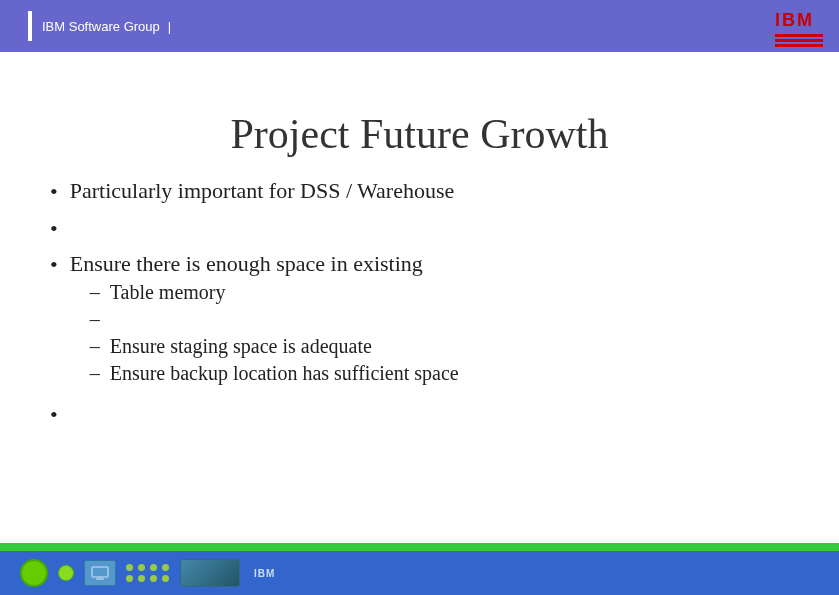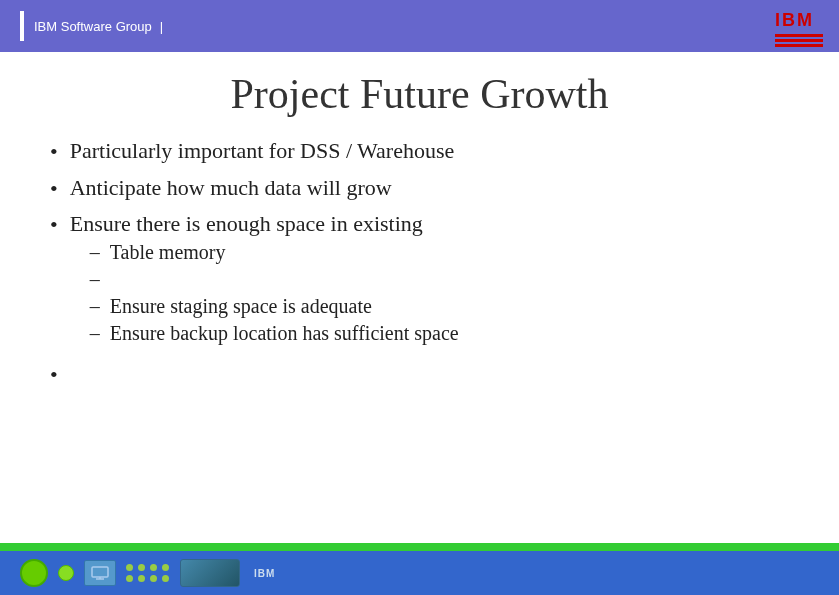--- a/index.html
+++ b/index.html
@@ -12,21 +12,21 @@
       overflow: hidden;
       position: relative;
     }
 
     
     .header-bar {
       background: #6666cc;
       height: 52px;
       display: flex;
       align-items: center;
-      padding: 0 20px;
+      padding: 0 28px;
       position: relative;
     }
 
     .header-left-accent {
       width: 4px;
       height: 30px;
       background: #ffffff;
       margin-right: 10px;
     }
 
@@ -70,20 +70,21 @@
     .ibm-stripe {
       height: 3px;
       width: 48px;
       background: #cc0000;
     }
 
     
     .title-section {
       text-align: center;
       padding: 18px 20px 10px 20px;
+      margin-top: 40px;
     }
 
     .slide-title {
       font-size: 42px;
       font-weight: normal;
       color: #333333;
       font-family: 'Times New Roman', Times, serif;
       line-height: 1.15;
     }
 
@@ -250,21 +251,20 @@
 <div class="content-area">
   <ul class="bullet-list">
 
     <li>
       <span class="bullet-dot">•</span>
       <span>Particularly important for DSS / Warehouse</span>
     </li>
 
     <li>
       <span class="bullet-dot">•</span>
-      <span>Anticipate how much data will grow</span>
     </li>
 
     <li>
       <span class="bullet-dot">•</span>
       <div>
         <span>Ensure there is enough space in existing</span>
         <ul class="sub-list">
           <li>
             <span class="sub-dash">–</span>
             <span>Table memory</span>

